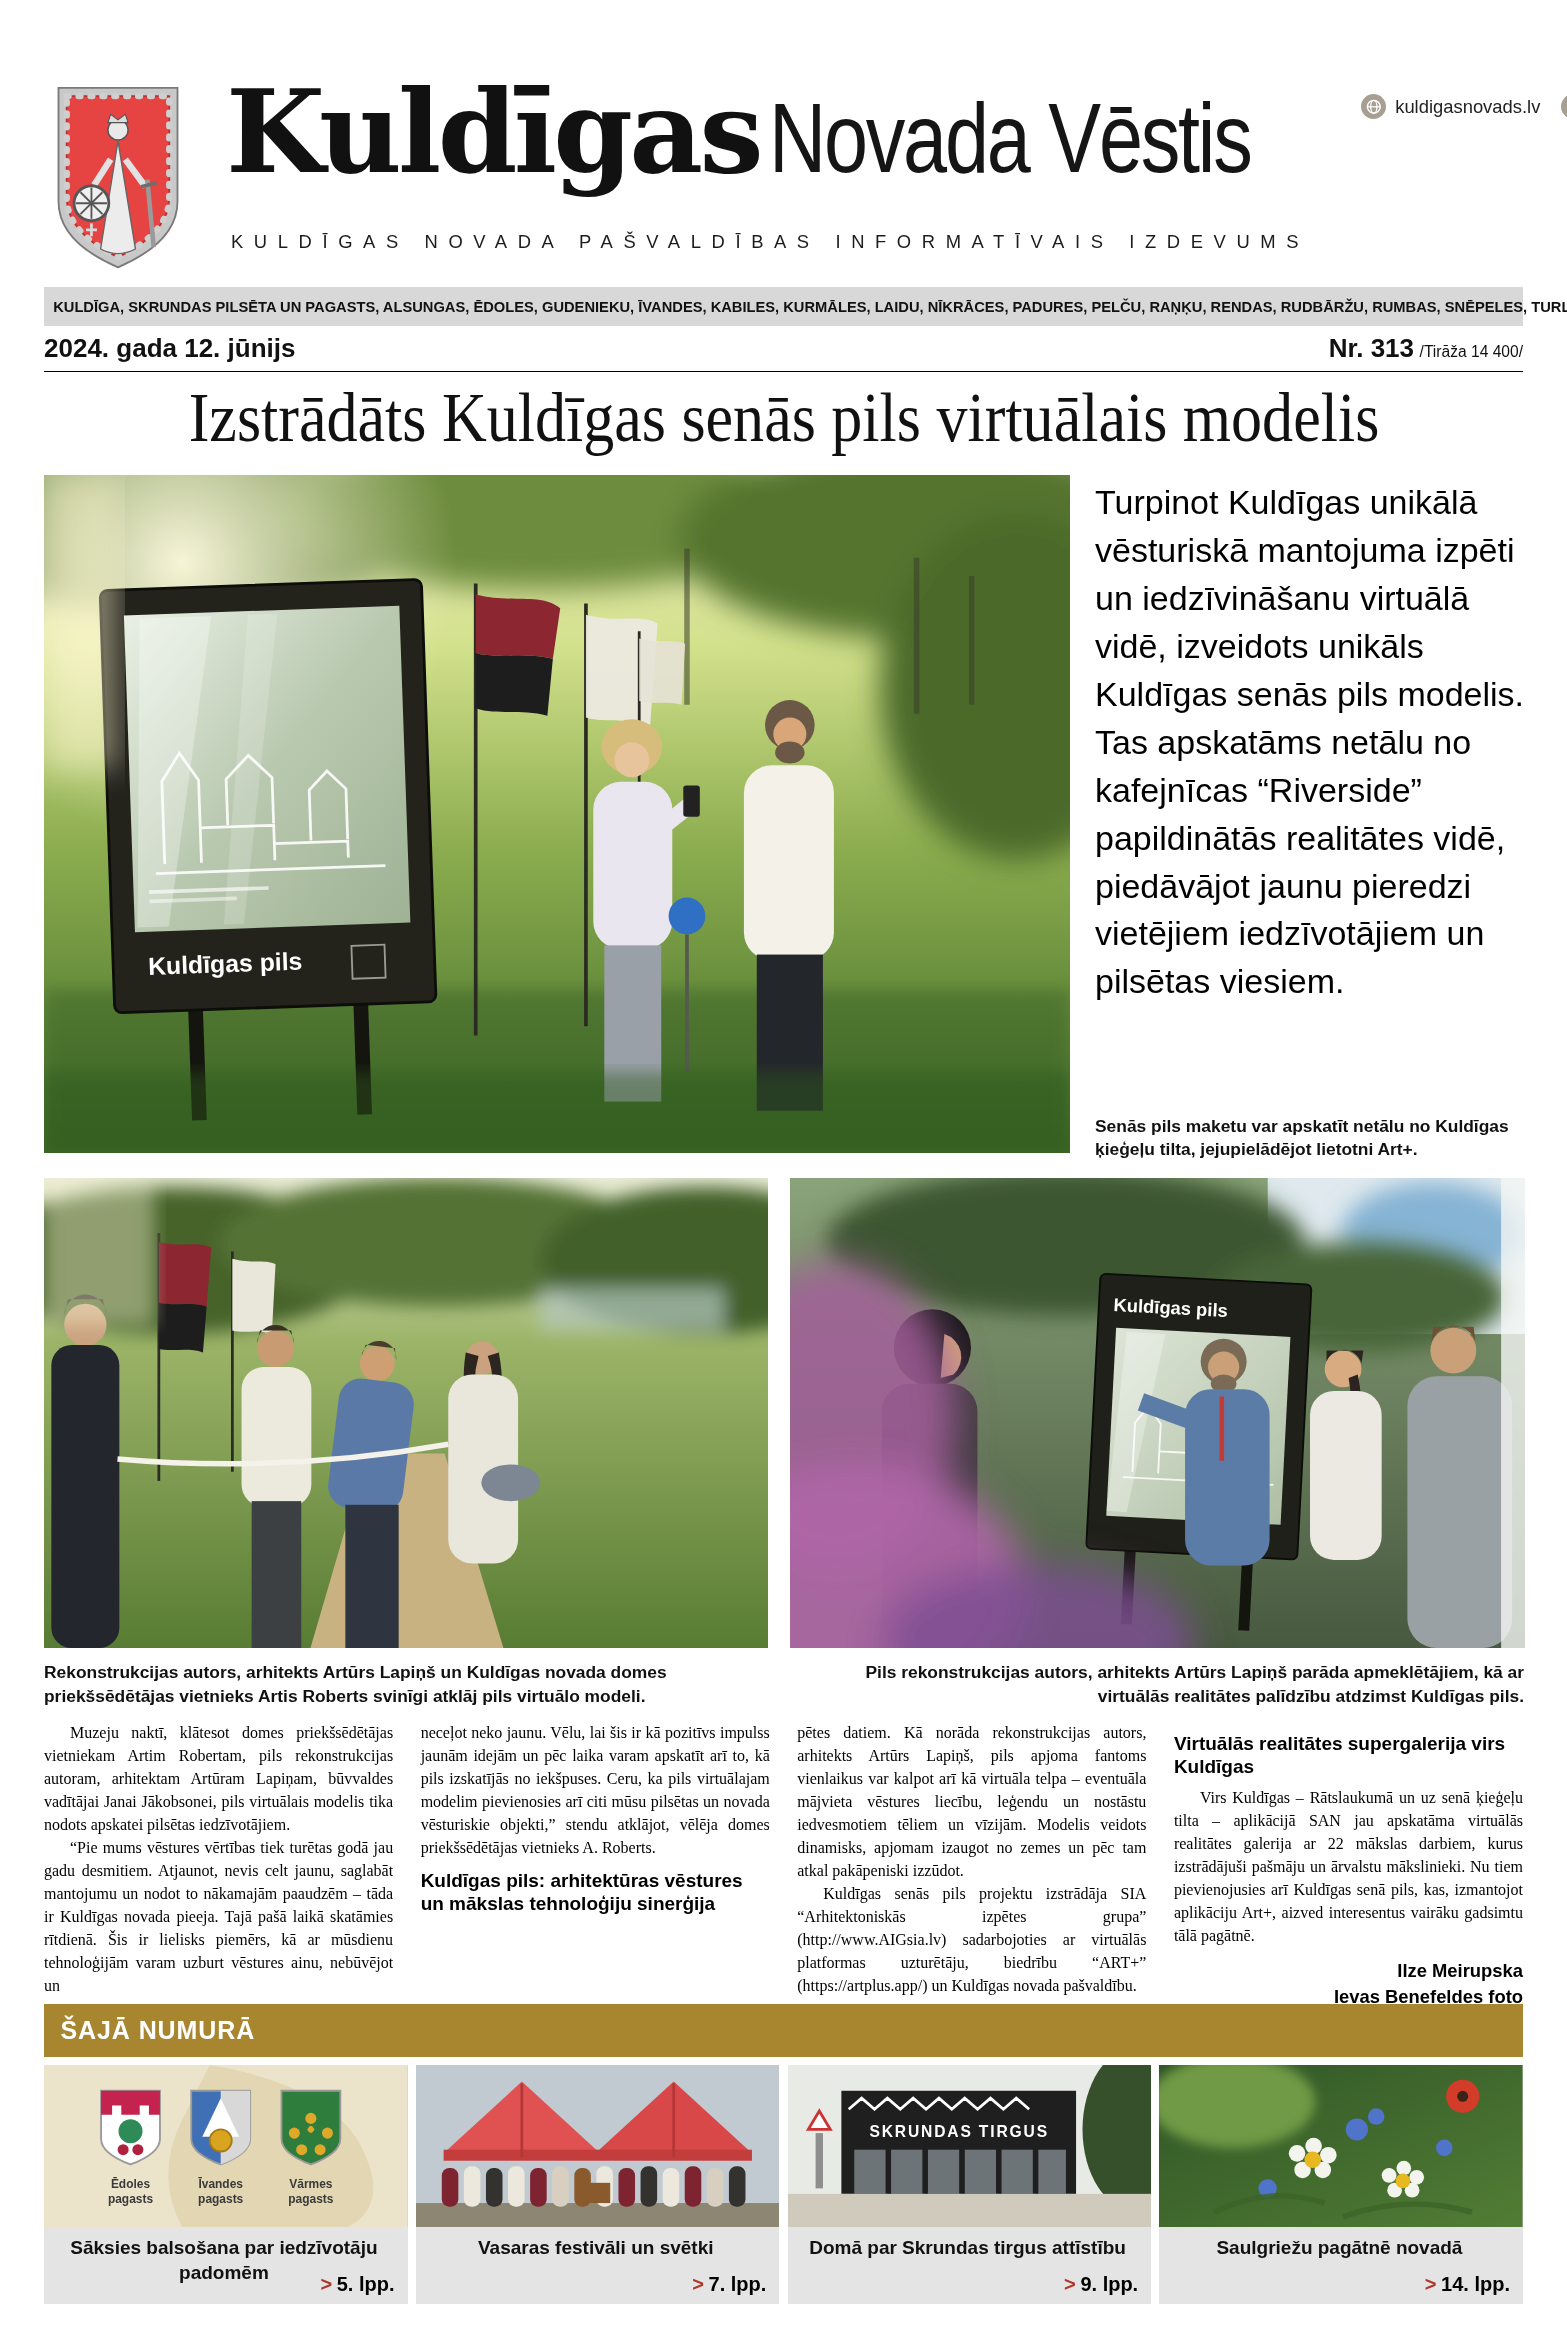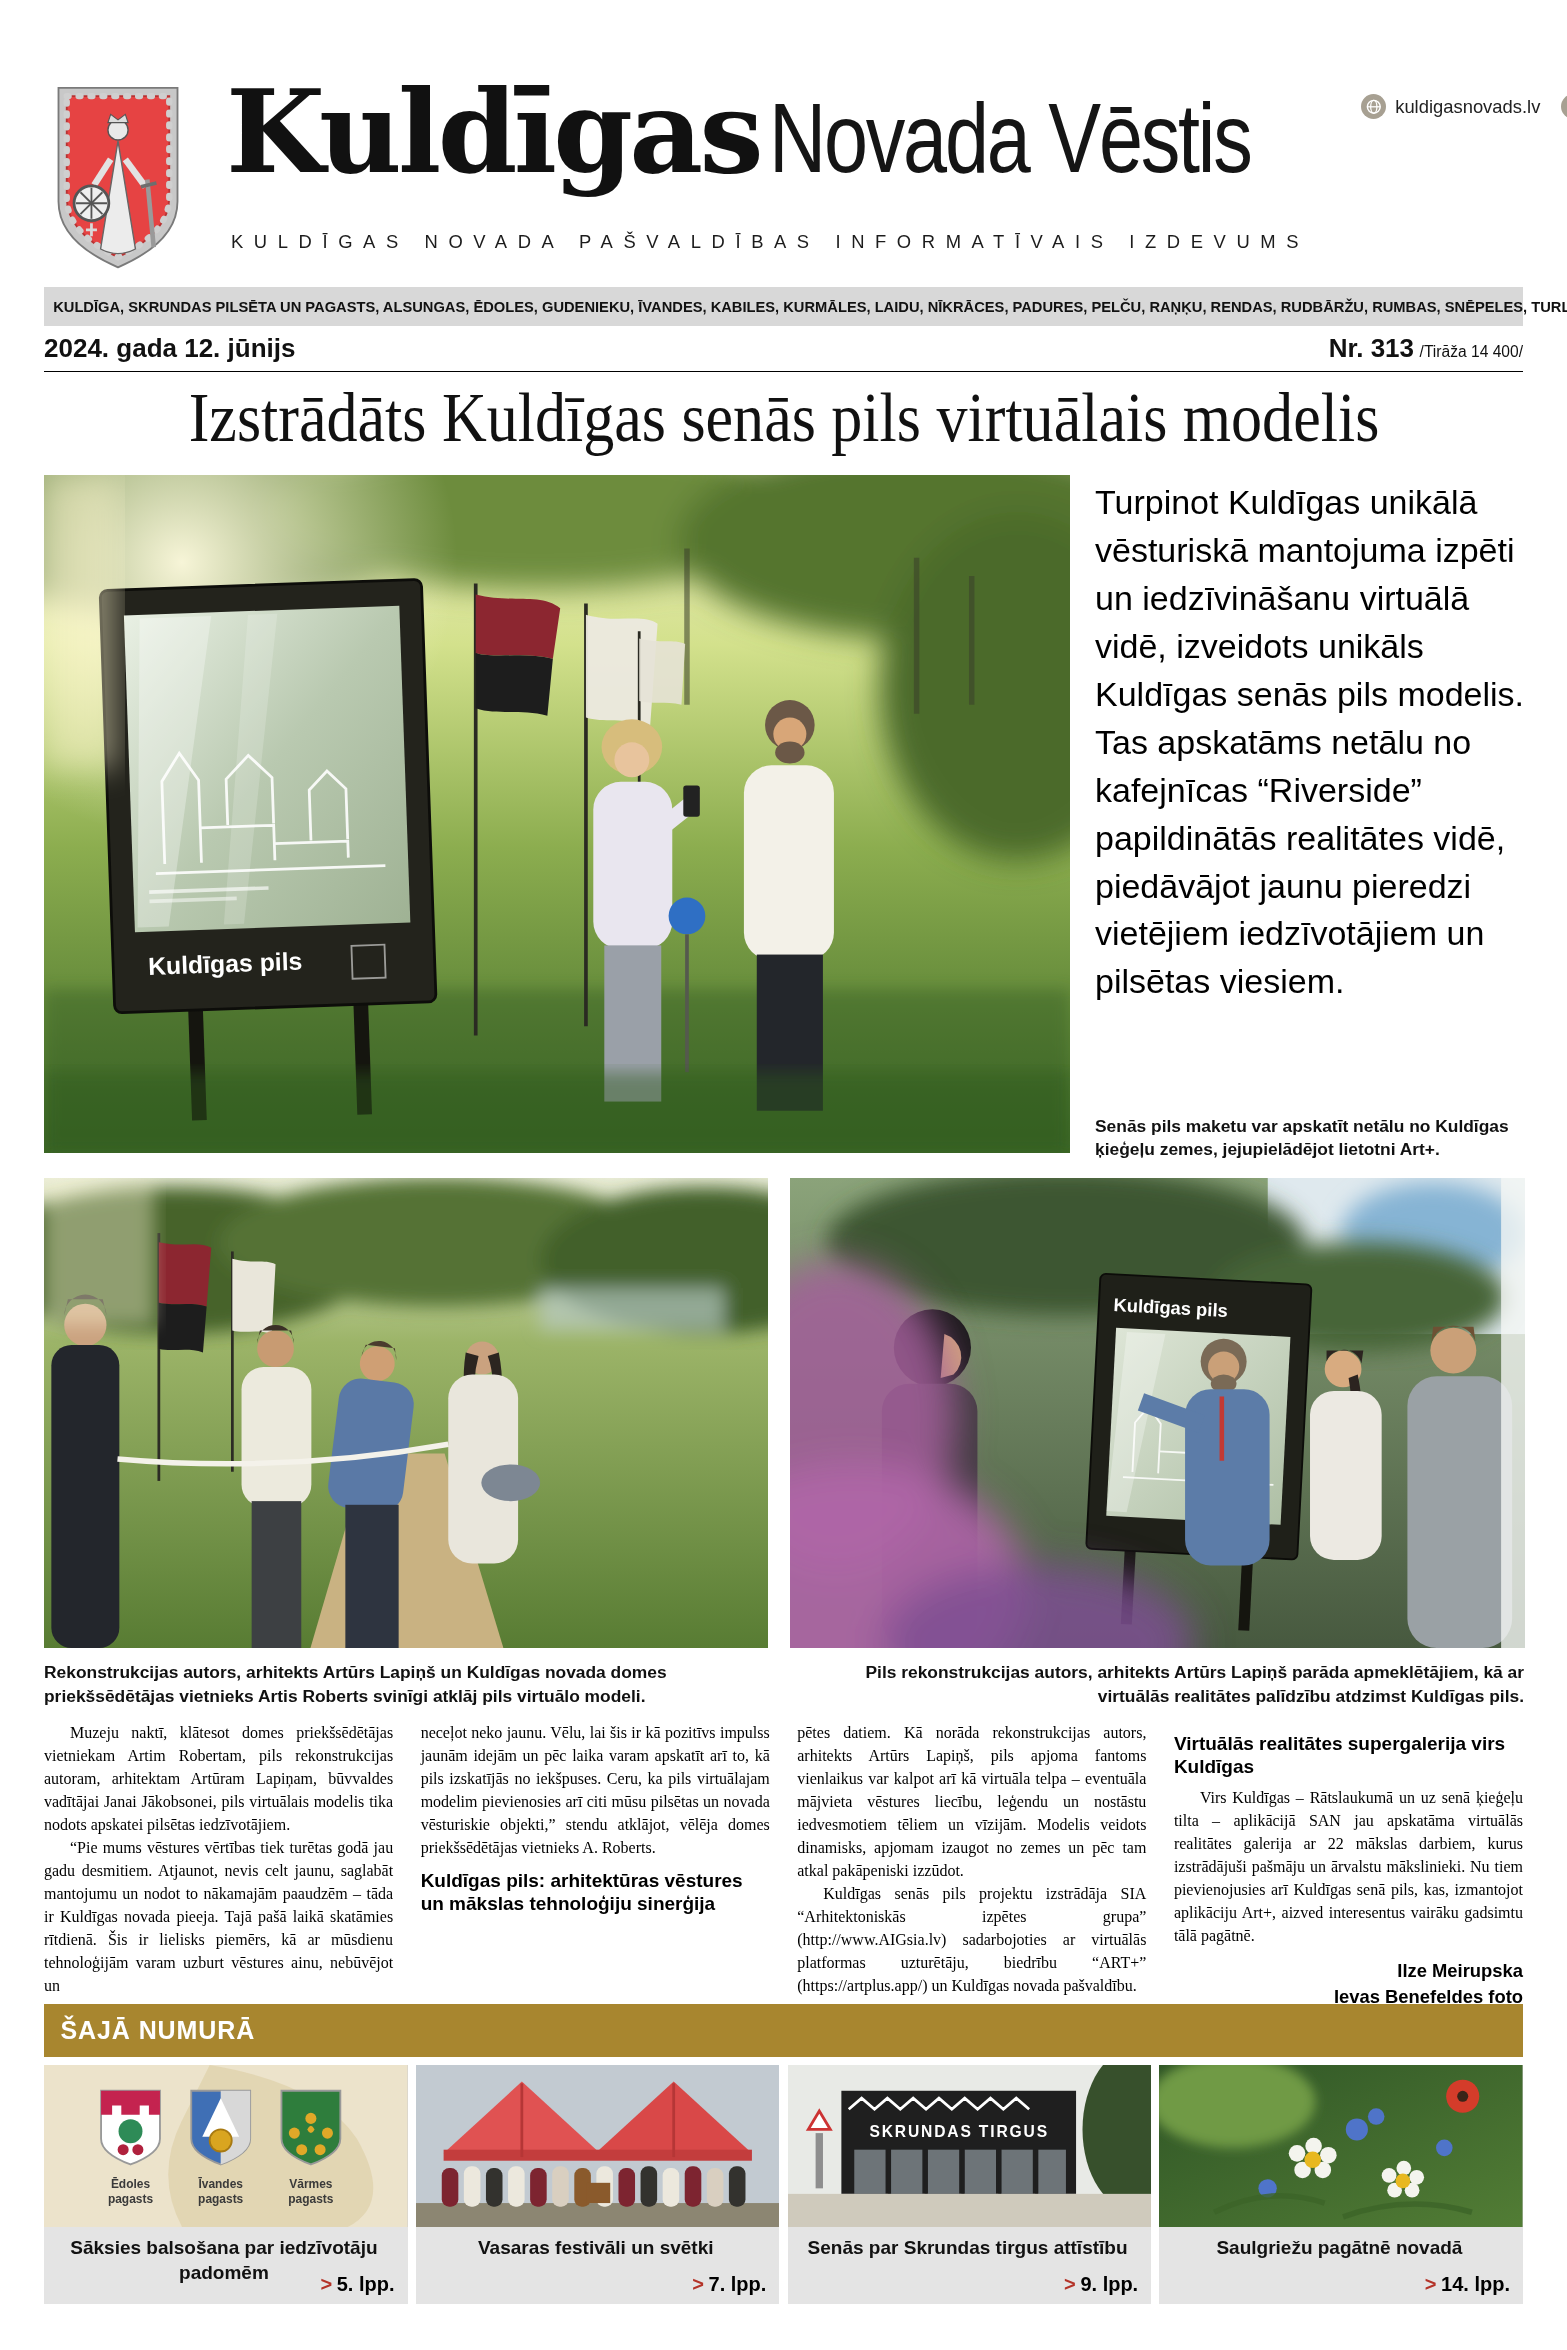--- a/index.html
+++ b/index.html
@@ -233,21 +233,21 @@
         <ellipse cx="812" cy="302" rx="16" ry="12" fill="#6b5847"></ellipse>
         <rect x="762" y="316" width="98" height="212" rx="30" fill="#f3f1e8"></rect>
         <rect x="776" y="522" width="72" height="170" fill="#23262b"></rect>
       </g>
       <rect y="650" width="1117" height="88" fill="#2f5a1e" opacity=".45" filter="url(#b8)"></rect>
       <rect x="0" y="0" width="80" height="320" fill="#fff7cf" opacity=".45" filter="url(#b16)"></rect>
     </svg>
   </div>
 
   <div class="lead">Turpinot Kuldīgas unikālā vēsturiskā mantojuma izpēti un iedzīvināšanu virtuālā vidē, izveidots unikāls Kuldīgas senās pils modelis. Tas apskatāms netālu no kafejnīcas “Riverside” papildinātās realitātes vidē, piedāvājot jaunu pieredzi vietējiem iedzīvotājiem un pilsētas viesiem.</div>
-  <div class="main-caption">Senās pils maketu var apskatīt netālu no Kuldīgas ķieģeļu zemes, jejupielādējot lietotni Art+.</div>
+  <div class="main-caption">Senās pils maketu var apskatīt netālu no Kuldīgas ķieģeļu tilta, jejupielādējot lietotni Art+.</div>
 
   <div class="photo photo2">
     <svg viewBox="0 0 788 512" preserveAspectRatio="none">
       <defs>
         <linearGradient id="gP2" x1="0" y1="0" x2="0" y2="1">
           <stop offset="0" stop-color="#e9ecd6"></stop>
             <stop offset=".35" stop-color="#9cb468"></stop>
             <stop offset="1" stop-color="#587c33"></stop>
         </linearGradient>
         <filter id="b10">
@@ -494,21 +494,21 @@
             <line x1="190" y1="92" x2="190" y2="140"></line>
               <line x1="230" y1="92" x2="230" y2="140"></line>
               <line x1="270" y1="92" x2="270" y2="140"></line>
           </g>
           <rect x="0" y="140" width="395" height="36" fill="#cfcabc"></rect>
           <path d="M22,70 l12,-20 l12,20 z" fill="#fff" stroke="#c33" stroke-width="3"></path>
           <rect x="30" y="74" width="8" height="60" fill="#8e8e8e"></rect>
         </svg>
       </div>
       <div class="teaser-caption">
-        <div class="teaser-title">Senās par Skrundas tirgus attīstību</div>
+        <div class="teaser-title">Domā par Skrundas tirgus attīstību</div>
         <div class="teaser-page">
           <span class="chev">&gt;</span><span>9. lpp.</span>
         </div>
       </div>
     </div>
 
     <div class="teaser">
       <div class="thumb">
         <svg viewBox="0 0 395 176" preserveAspectRatio="none">
           <defs>

